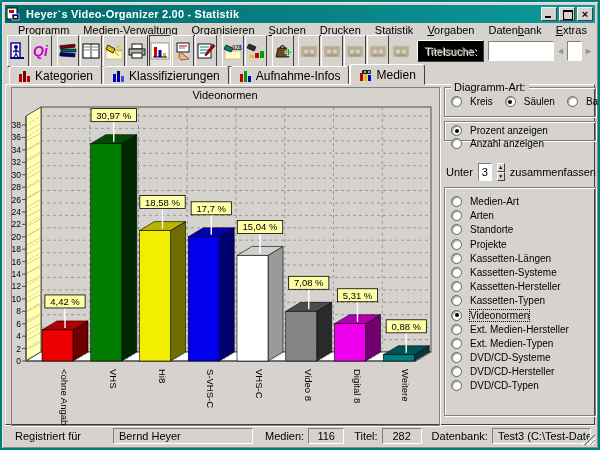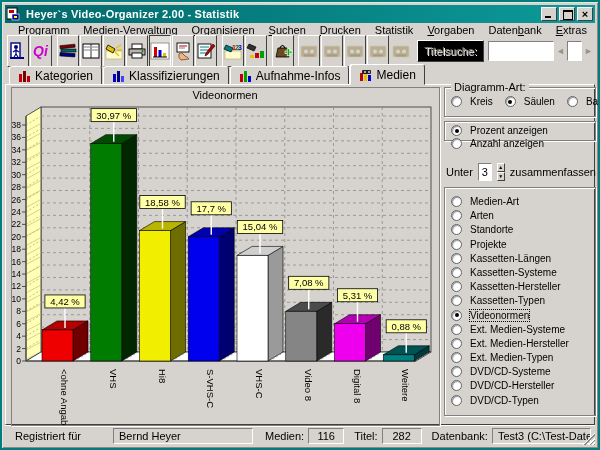--- a/index.html
+++ b/index.html
@@ -572,24 +572,20 @@
           <div class="radio-row">
             <span class="radio"></span>
       <span class="lbl">Kassetten-Typen</span>
           </div>
           <div class="radio-row focused">
             <span class="radio sel"></span>
       <span class="lbl">Videonormen</span>
           </div>
           <div class="radio-row">
             <span class="radio"></span>
-      <span class="lbl">Ext. Medien-Systeme</span>
-          </div>
-          <div class="radio-row">
-            <span class="radio"></span>
       <span class="lbl">Ext. Medien-Hersteller</span>
           </div>
           <div class="radio-row">
             <span class="radio"></span>
       <span class="lbl">Ext. Medien-Typen</span>
           </div>
           <div class="radio-row">
             <span class="radio"></span>
       <span class="lbl">DVD/CD-Systeme</span>
           </div>

